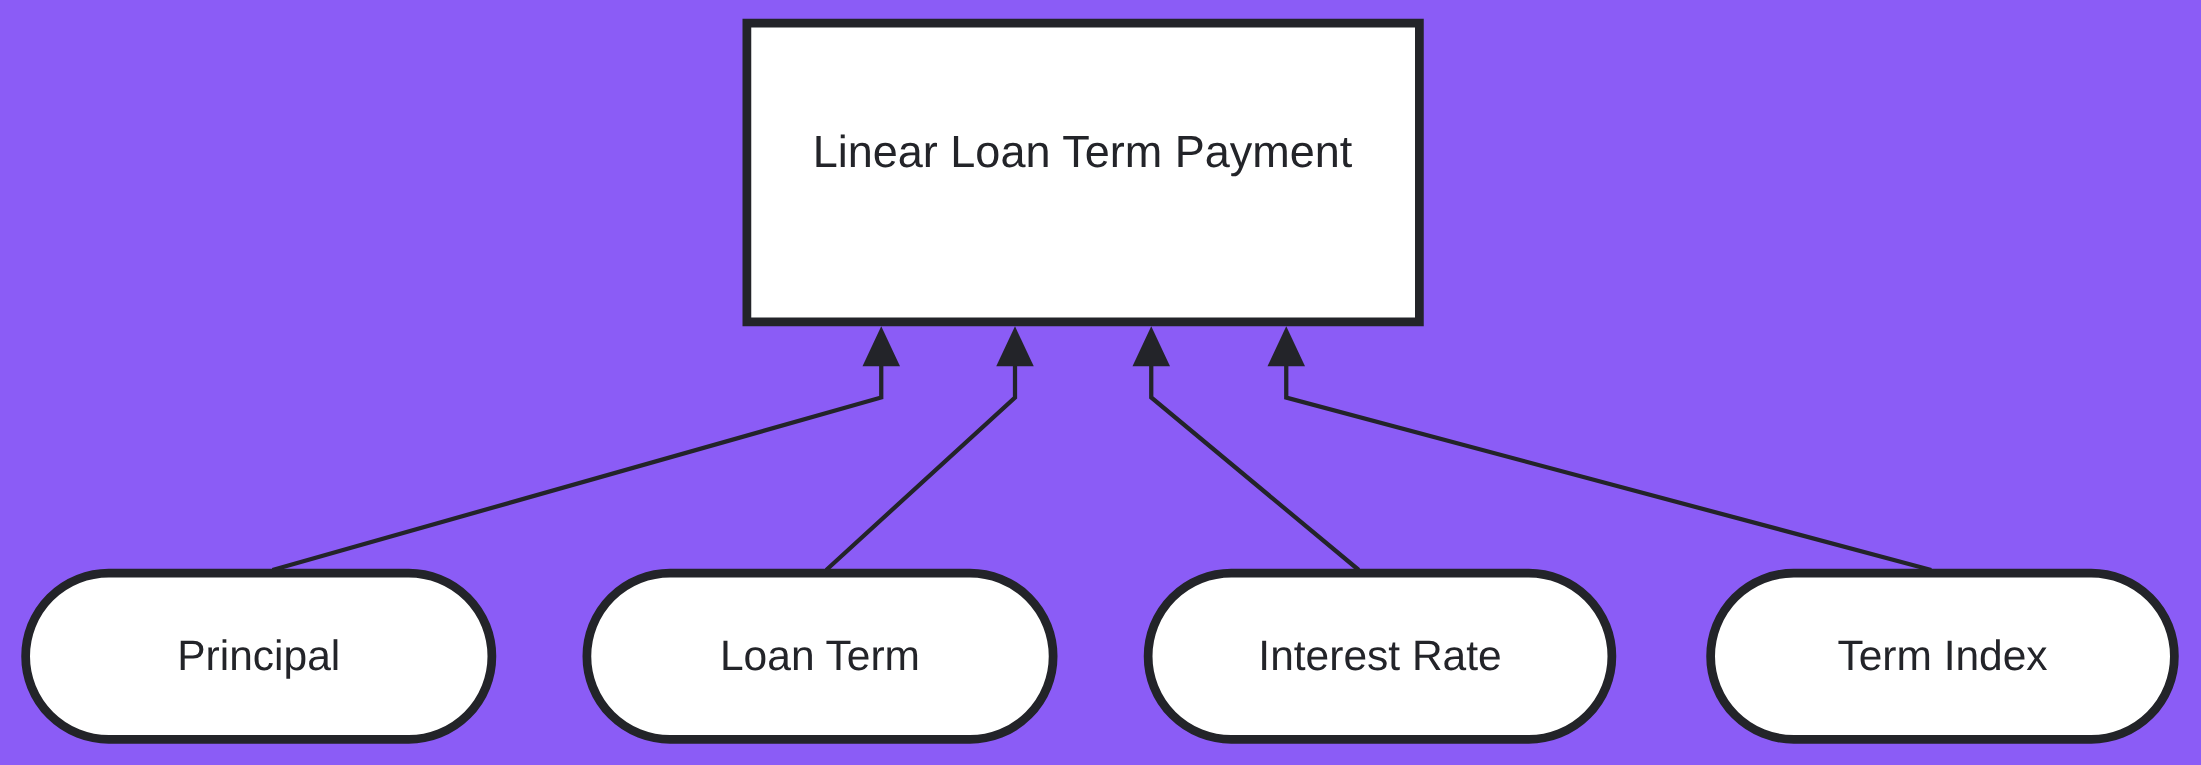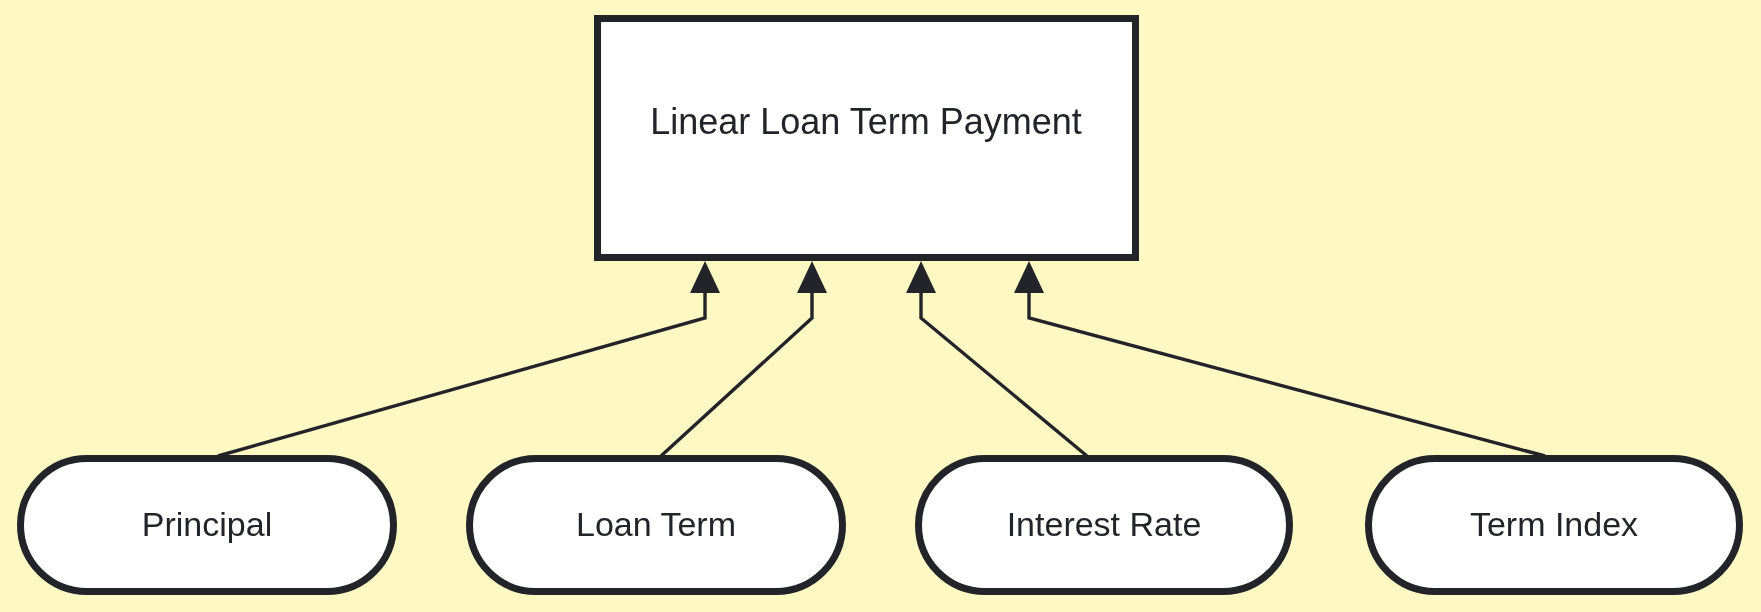--- a/index.html
+++ b/index.html
@@ -11,21 +11,21 @@
   body {
     font-family: "Liberation Sans", sans-serif;
     width: 1761px;
     height: 612px;
     overflow: hidden;
   }
   #diagram-root {
     position: relative;
     width: 1761px;
     height: 612px;
-    background: #fef9c3;
+    background: #8b5cf6;
   }
   #diagram-svg {
     position: absolute;
     left: 0;
     top: 0;
     width: 1761px;
     height: 612px;
     display: block;
   }
   .node-label {

